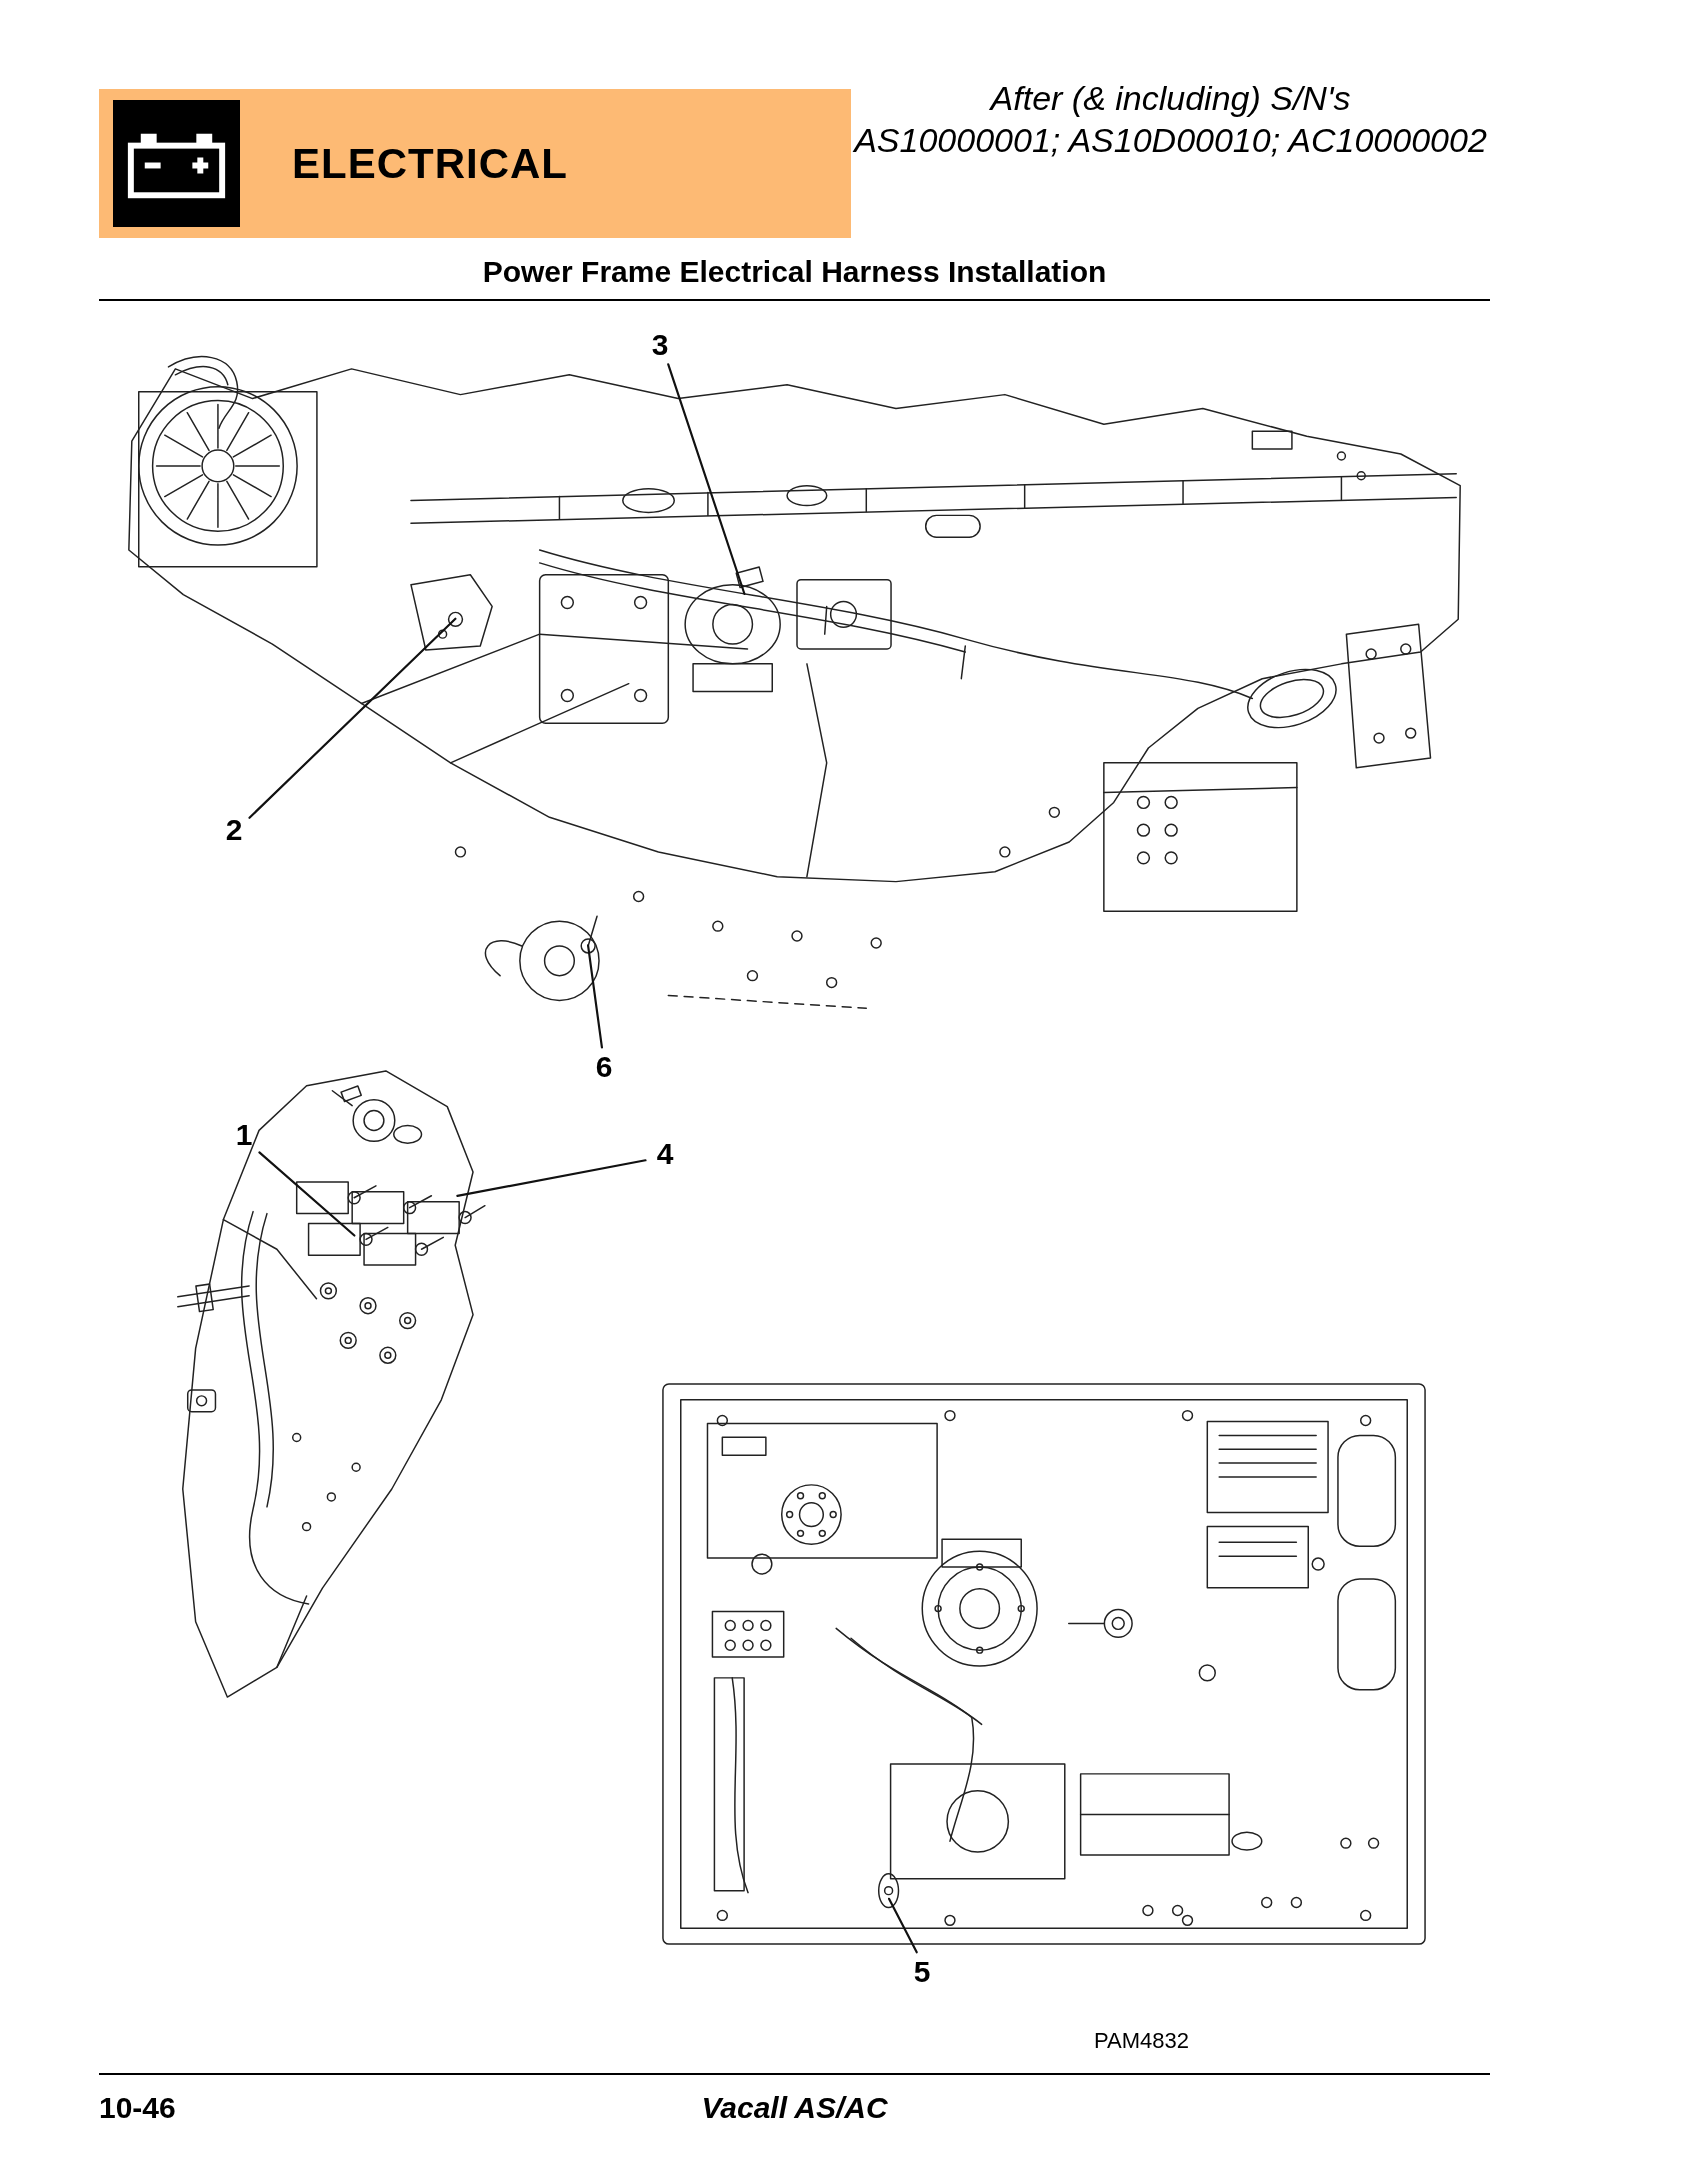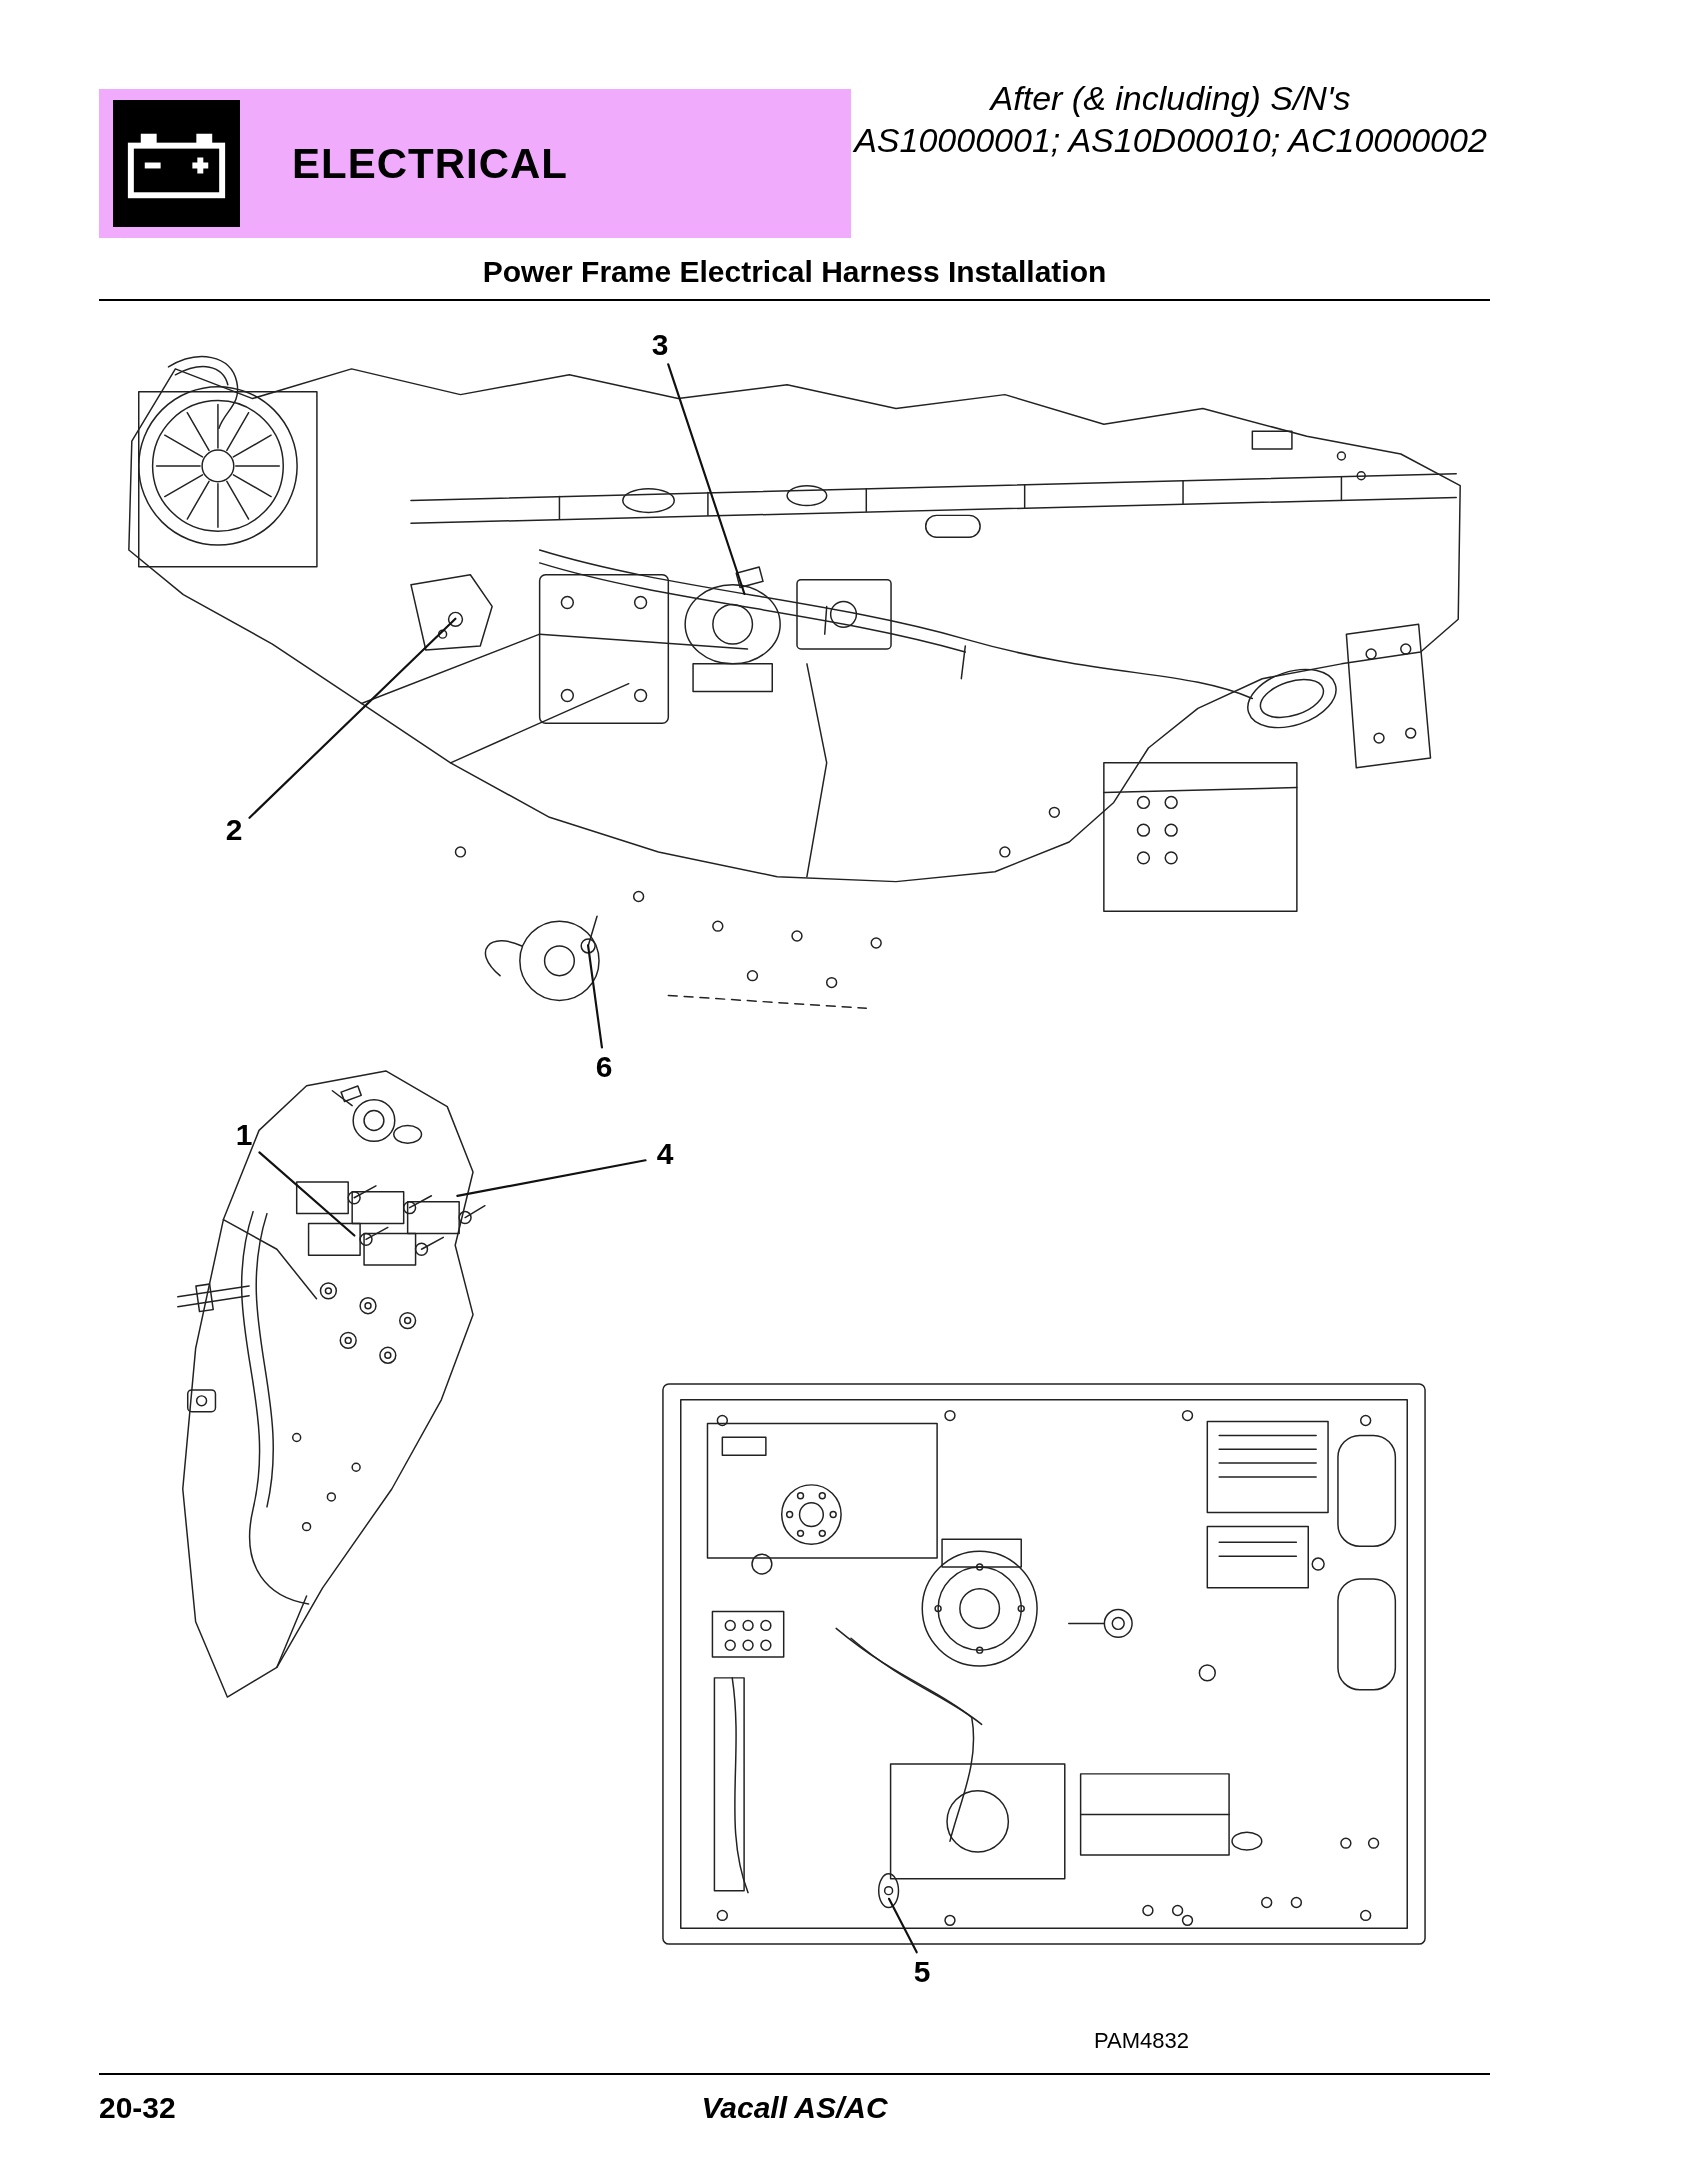--- a/index.html
+++ b/index.html
@@ -4,21 +4,21 @@
 <style>
   * { margin:0; padding:0; box-sizing:border-box; }
   html,body { background:#ffffff; }
   .page {
     position:relative; width:1683px; height:2178px; background:#fff;
     font-family:"Liberation Sans", sans-serif; color:#000; overflow:hidden;
   }
   
   .header-band {
     position:absolute; left:99px; top:89px; width:752px; height:149px;
-    background:#f0abfc;
+    background:#fdba74;
   }
   .battery-box {
     position:absolute; left:14px; top:11px; width:127px; height:127px; background:#000;
   }
   .section-title {
     position:absolute; left:193px; top:0; height:149px; display:flex; align-items:center;
     font-size:42px; font-weight:bold; letter-spacing:1px;
   }
   
   .serial-block {
@@ -313,17 +313,17 @@
   <div class="callout" style="left:244px; top:1135px;">1</div>
   <div class="callout" style="left:234px; top:830px;">2</div>
   <div class="callout" style="left:660px; top:345px;">3</div>
   <div class="callout" style="left:665px; top:1154px;">4</div>
   <div class="callout" style="left:922px; top:1972px;">5</div>
   <div class="callout" style="left:604px; top:1067px;">6</div>
 
   <div class="figure-code">PAM4832</div>
 
   <div class="footer-rule"></div>
-  <div class="footer-left">20-32</div>
+  <div class="footer-left">10-46</div>
   <div class="footer-center">Vacall AS/AC</div>
 
 </div>
 
 
 </body></html>

